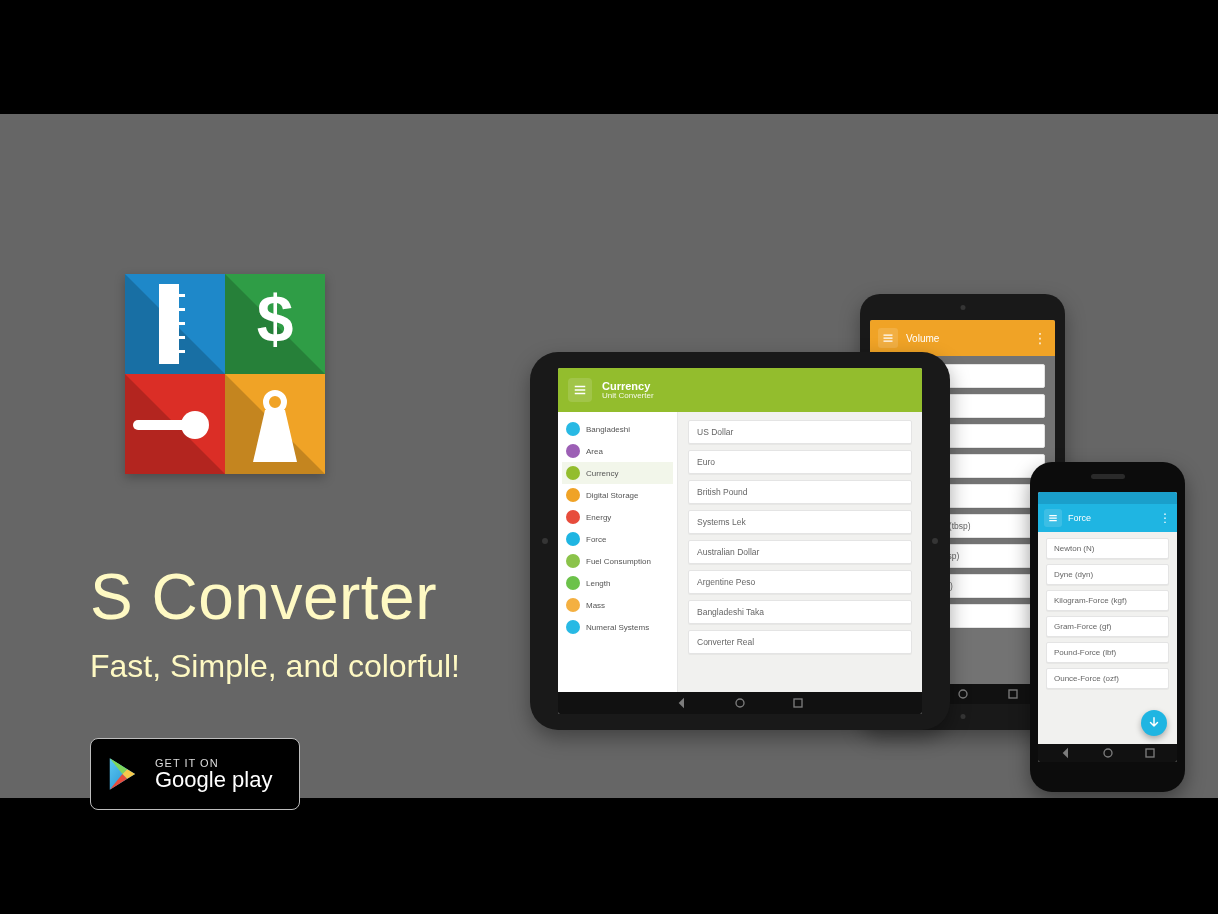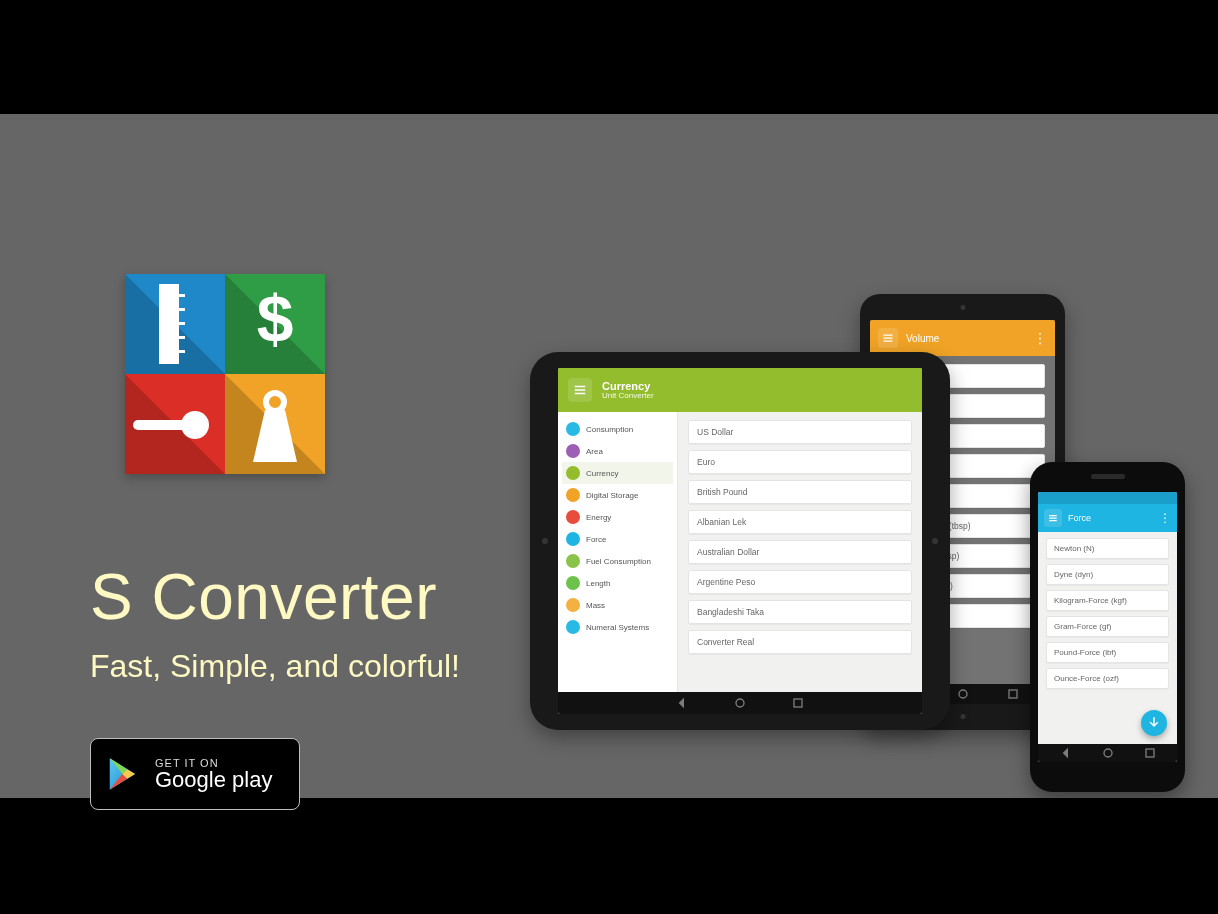--- a/index.html
+++ b/index.html
@@ -234,21 +234,21 @@
           </div>
           <div class="titles">
             <div class="t1">Currency</div>
             <div class="t2">Unit Converter</div>
           </div>
         </div>
         <div class="body">
           <div class="side" id="tabl-side">
               <div class="row">
                 <span class="dot" style="background: rgb(40, 185, 228);"></span>
-                <span>Consumption</span>
+                <span>Bangladeshi</span>
               </div>
               <div class="row">
                 <span class="dot" style="background: rgb(156, 95, 181);"></span>
                 <span>Area</span>
               </div>
               <div class="row sel">
                 <span class="dot" style="background: rgb(147, 189, 45);"></span>
                 <span>Currency</span>
               </div>
               <div class="row">
@@ -277,21 +277,21 @@
               </div>
               <div class="row">
                 <span class="dot" style="background: rgb(40, 185, 228);"></span>
                 <span>Numeral Systems</span>
               </div>
             </div>
           <div class="main" id="tabl-main">
               <div class="card">US Dollar</div>
               <div class="card">Euro</div>
               <div class="card">British Pound</div>
-              <div class="card">Albanian Lek</div>
+              <div class="card">Systems Lek</div>
               <div class="card">Australian Dollar</div>
               <div class="card">Argentine Peso</div>
               <div class="card">Bangladeshi Taka</div>
               <div class="card">Converter Real</div>
             </div>
         </div>
         <div class="navbar">
           <svg class="navbtn" viewBox="0 0 24 24" fill="#aaa">
               <path d="M15 4 L7 12 L15 20 Z"></path>
             </svg>

